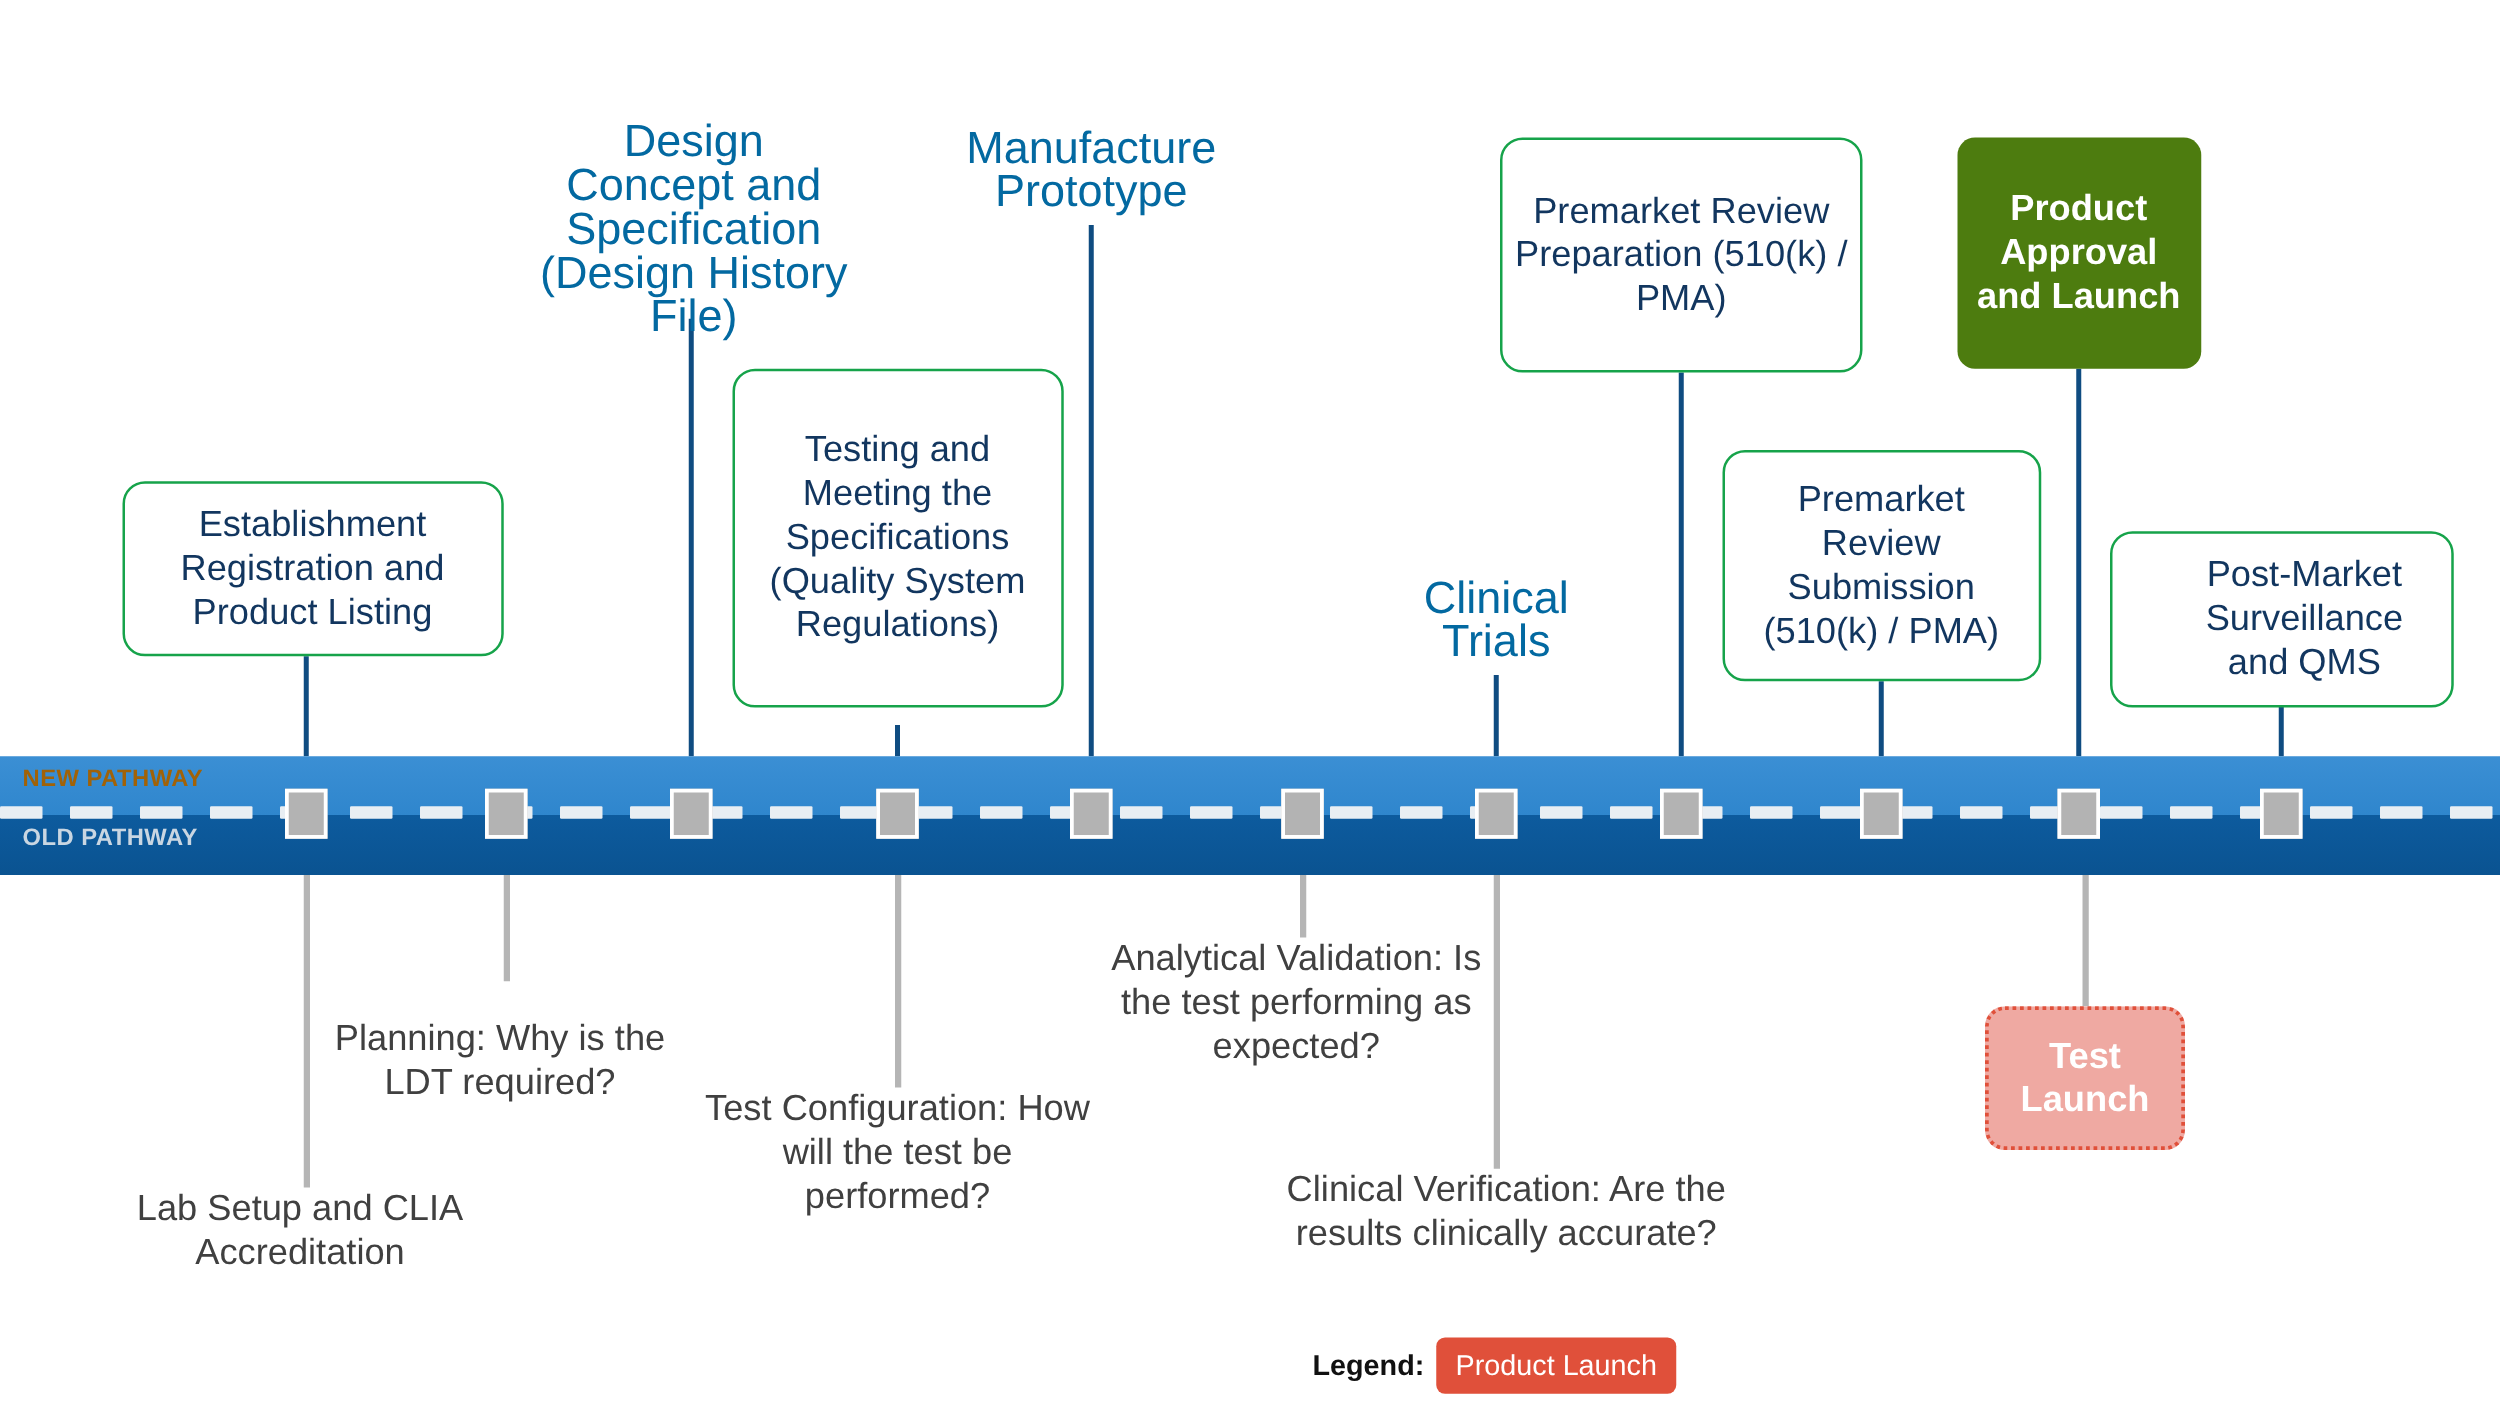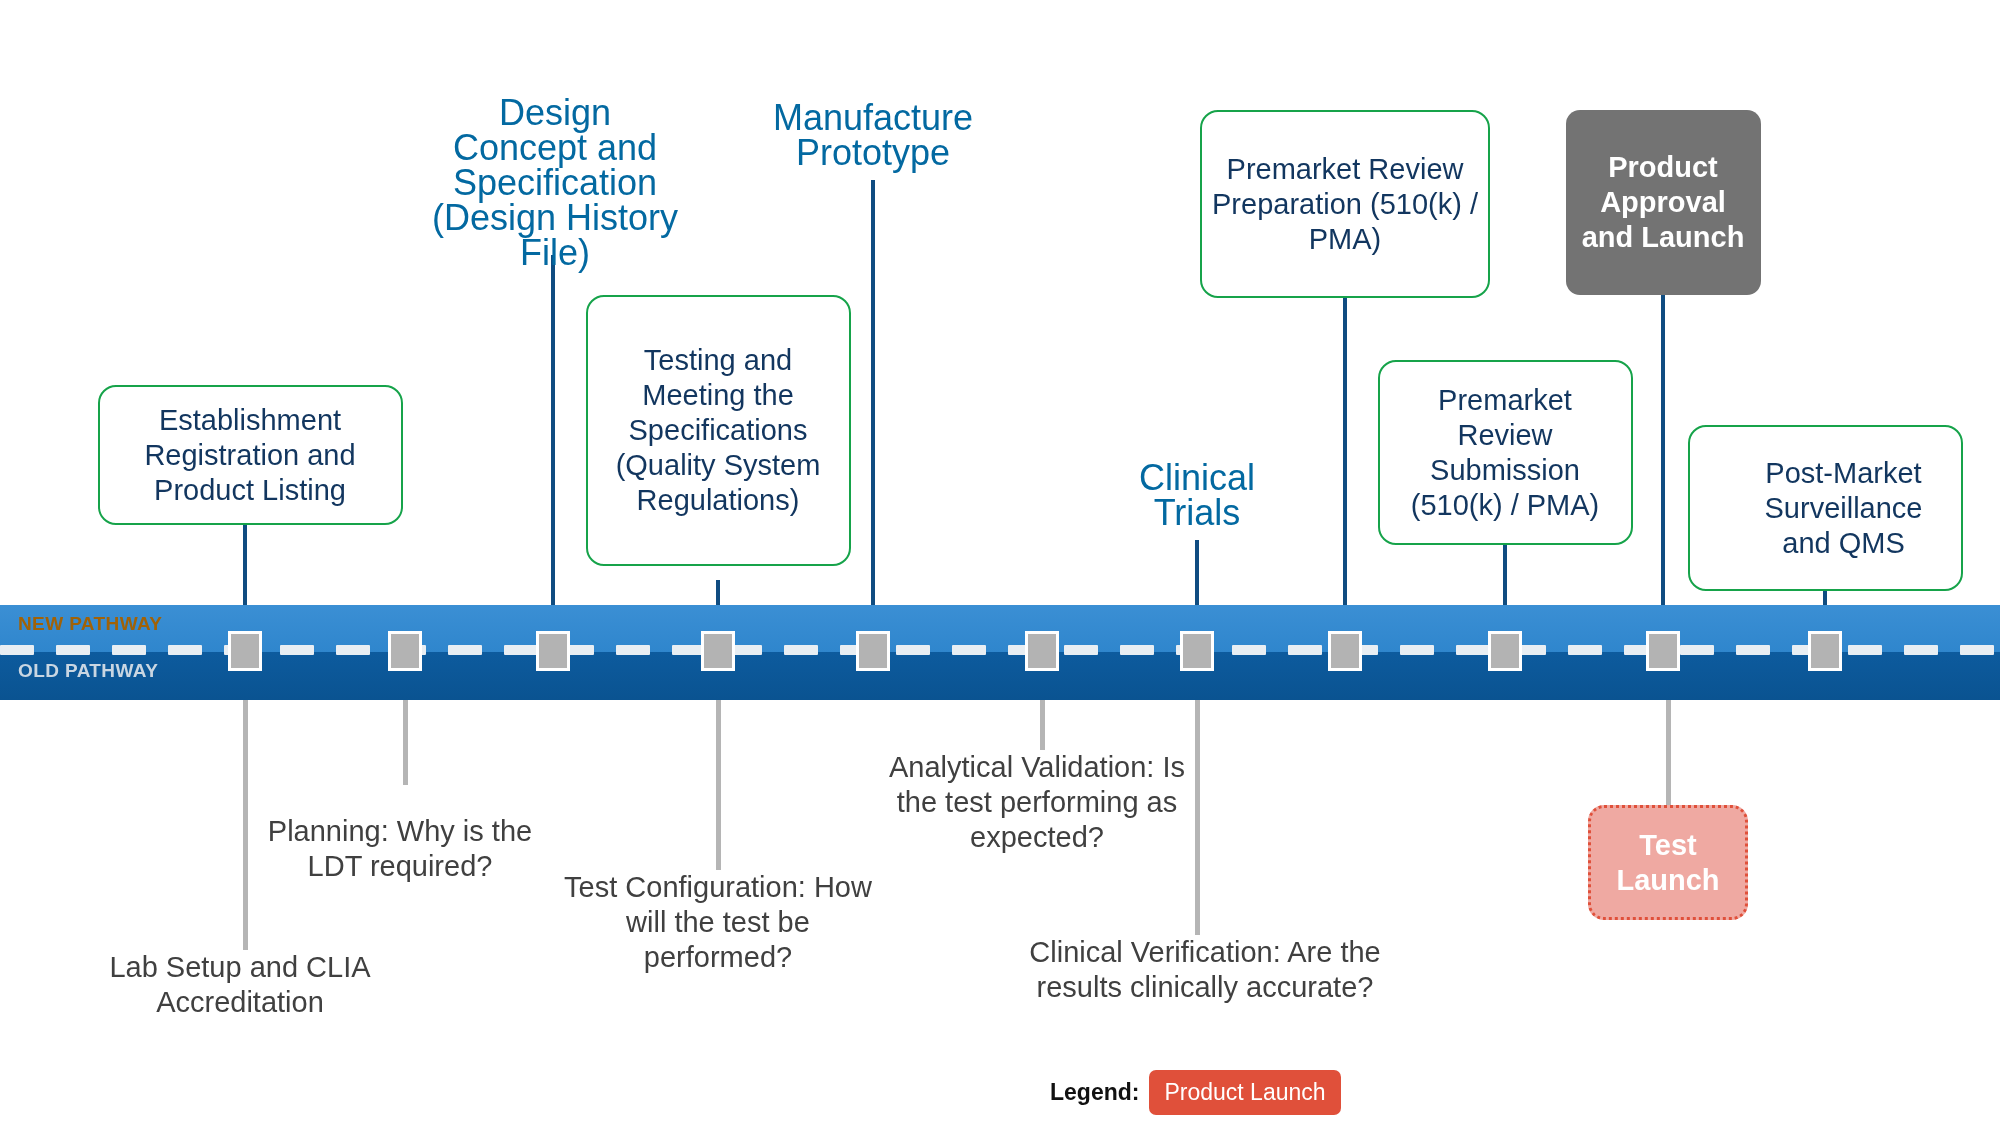--- a/index.html
+++ b/index.html
@@ -38,21 +38,21 @@
   .node{position:absolute;box-sizing:border-box;}
   .txt-plain{
     color:#0369a1;font-size:36px;line-height:35px;text-align:center;
   }
   .box-green{
     border:2.5px solid #16a34a;border-radius:18px;background:#ffffff;
     color:#12365f;font-size:29px;line-height:35px;text-align:center;
     display:flex;align-items:center;justify-content:center;padding:6px 10px;
   }
   .box-red{
-    background:#737373;border-radius:14px;color:#ffffff;font-weight:bold;
+    background:#4d7c0f;border-radius:14px;color:#ffffff;font-weight:bold;
     font-size:29px;line-height:35px;text-align:center;
     display:flex;align-items:center;justify-content:center;padding:6px 10px;
   }
   .box-pink{
     background:#efa9a2;border:3px dotted #e0503a;border-radius:16px;
     color:#ffffff;font-weight:bold;font-size:29px;line-height:35px;
     text-align:center;display:flex;align-items:center;justify-content:center;
   }
   .txt-gray{
     color:#404040;font-size:29px;line-height:35px;text-align:center;
@@ -161,21 +161,21 @@
       <div class="node txt-plain" style="left: 1097px; top: 460px; width: 200px;"><span>Clinical Trials</span></div>
       <div class="node box-green" style="left: 1200px; top: 110px; width: 290px; height: 188px;">
         <span>Premarket Review Preparation (510(k) / PMA)</span>
       </div>
       <div class="node box-green" style="left: 1377.5px; top: 360px; width: 255px; height: 185px;">
         <span>Premarket Review Submission (510(k) / PMA)</span>
       </div>
       <div class="node box-red" style="left: 1565.5px; top: 110px; width: 195px; height: 185px;">
         <span>Product Approval and Launch</span>
       </div>
-      <div class="node box-green" style="left: 1687.5px; top: 425px; width: 275px; height: 166px; padding-left: 47px;">
+      <div class="node box-green" style="left: 1687.5px; top: 425px; width: 275px; height: 141px; padding-left: 47px;">
         <span>Post-Market Surveillance and QMS</span>
       </div>
     </div>
   <div id="below-layer">
       <div class="node txt-gray" style="left: 75px; top: 950px; width: 330px;"><span>Lab Setup and CLIA Accreditation</span></div>
       <div class="node txt-gray" style="left: 250px; top: 785px; width: 300px; margin-top: 29px;"><span>Planning: Why is the LDT required?</span></div>
       <div class="node txt-gray" style="left: 553px; top: 870px; width: 330px;"><span>Test Configuration: How will the test be performed?</span></div>
       <div class="node txt-gray" style="left: 872px; top: 750px; width: 330px;"><span>Analytical Validation: Is the test performing as expected?</span></div>
       <div class="node txt-gray" style="left: 1010px; top: 935px; width: 390px;"><span>Clinical Verification: Are the results clinically accurate?</span></div>
       <div class="node box-pink" style="left: 1588px; top: 805px; width: 160px; height: 115px;">

